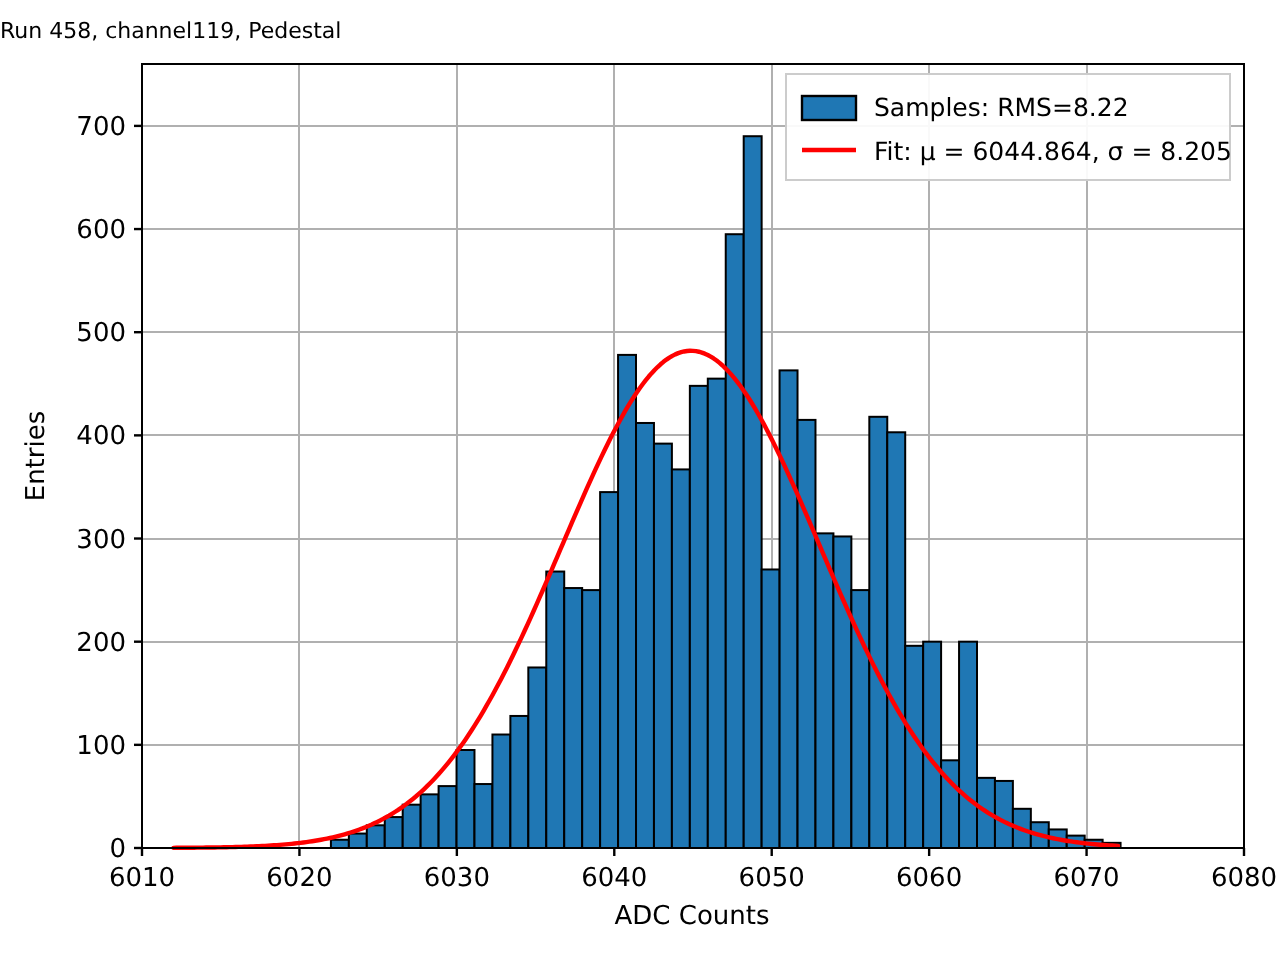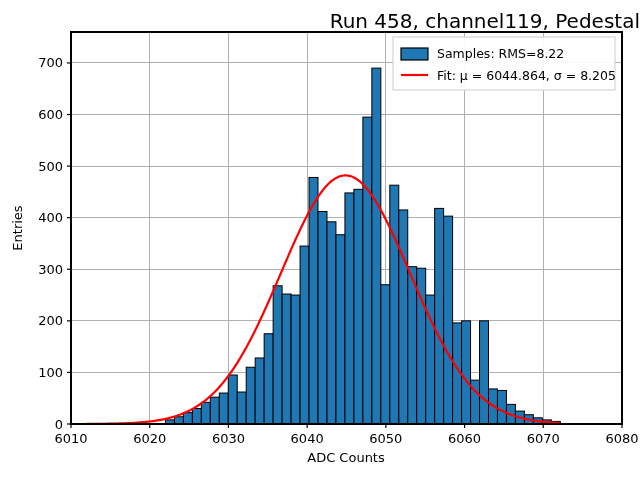--- a/index.html
+++ b/index.html
@@ -17,22 +17,22 @@
     position: relative;
     width: 640px;
     height: 480px;
     background: #ffffff;
   }
   #chart-title {
     position: absolute;
     left: 0;
     top: 9px;
     width: 640px;
-    text-align: right;
-    font-size: 20px;
+    text-align: left;
+    font-size: 11px;
     color: #000000;
     letter-spacing: 0px;
   }
   #plot-svg {
     position: absolute;
     left: 0;
     top: 0;
   }
   .axis-tick-label {
     font-family: "DejaVu Sans", sans-serif;

